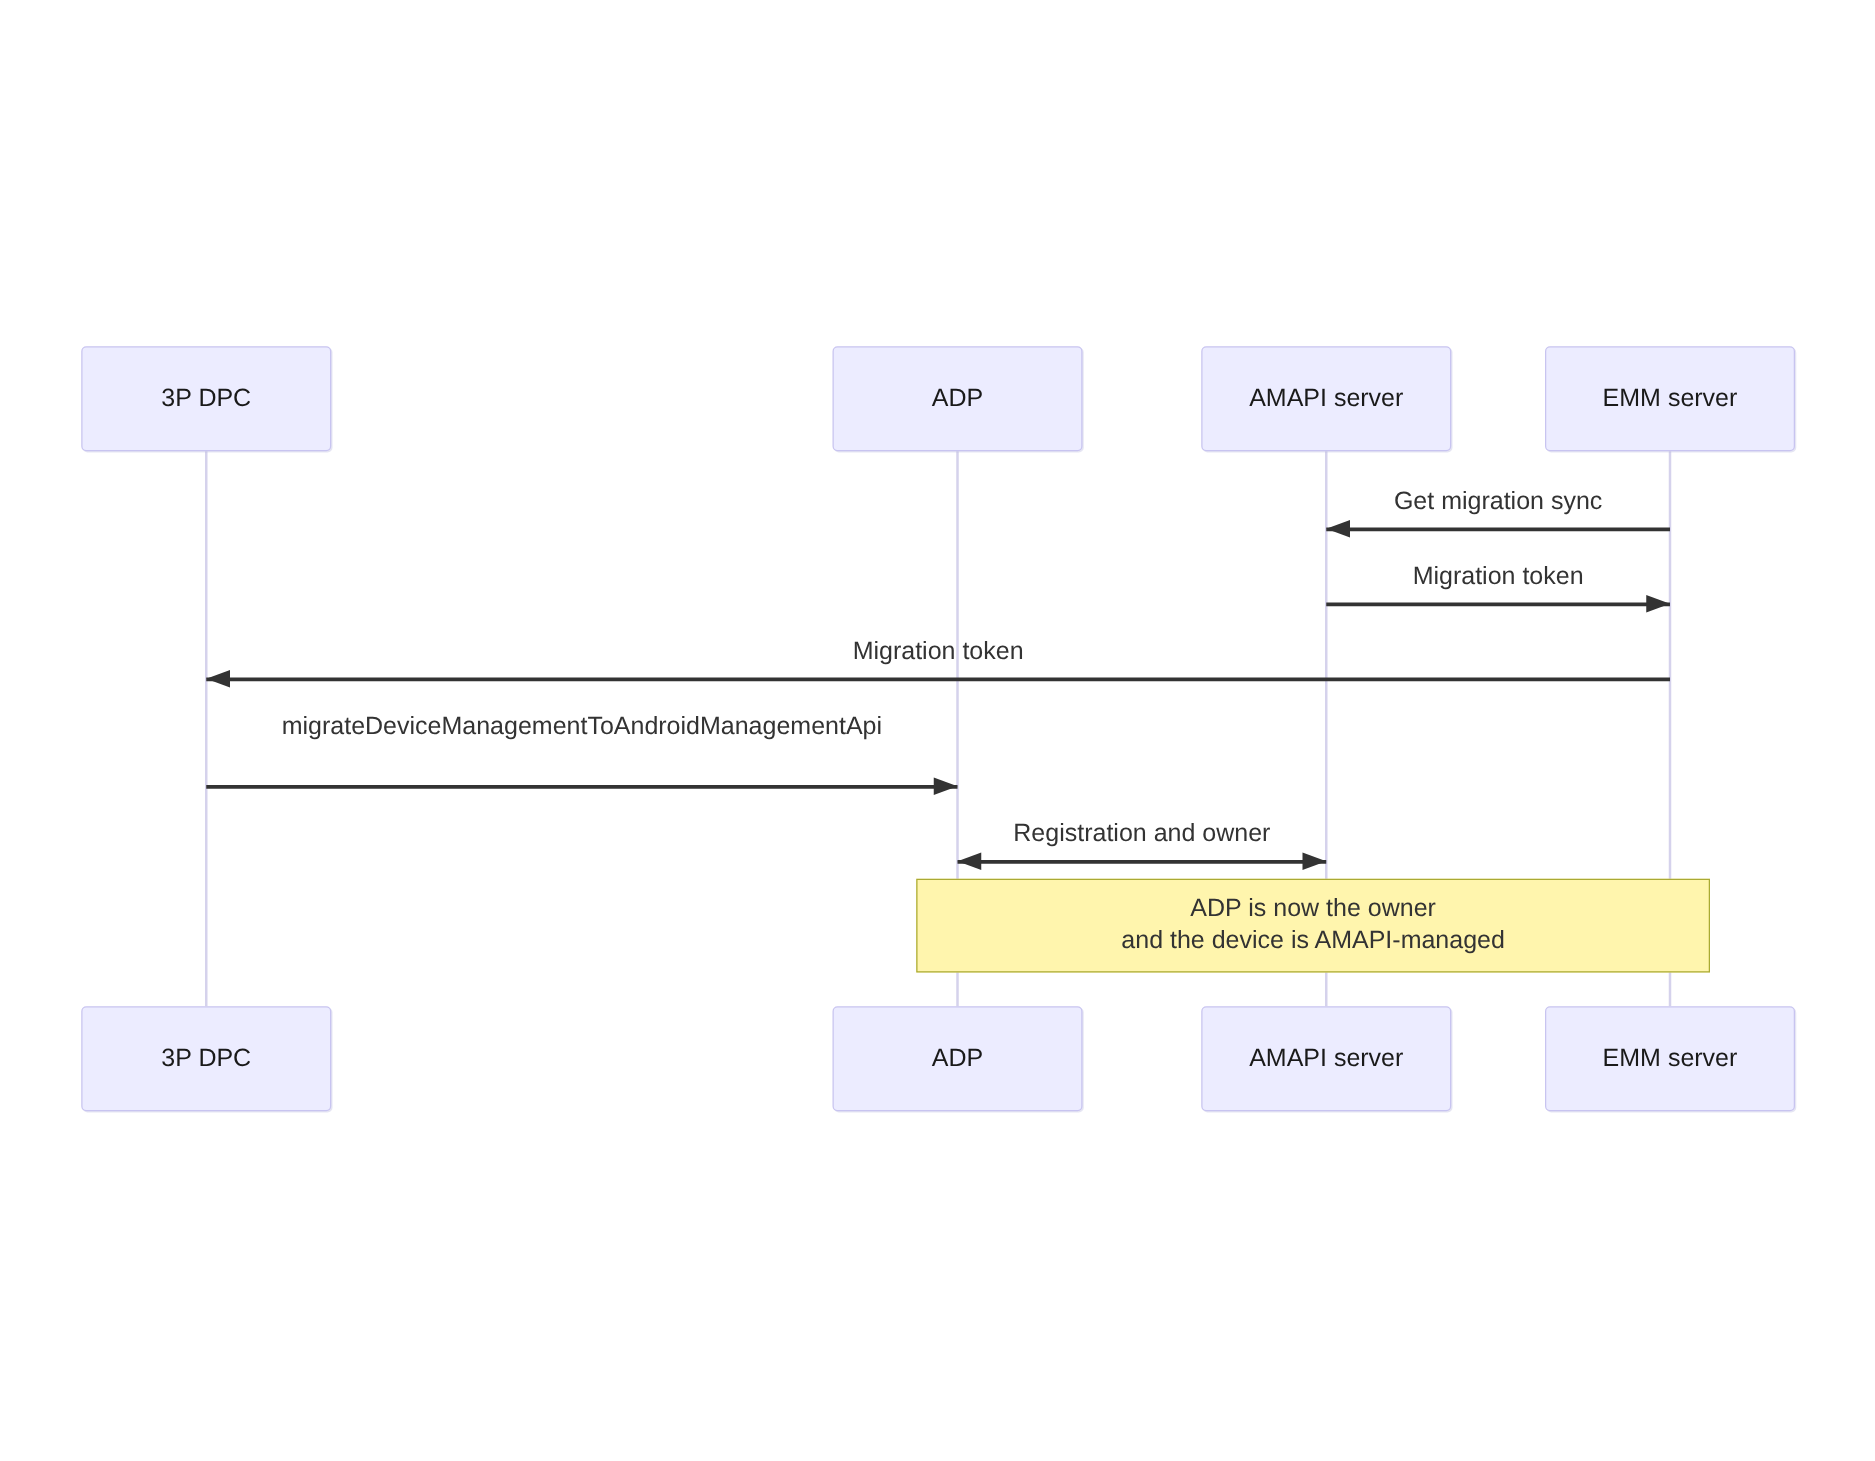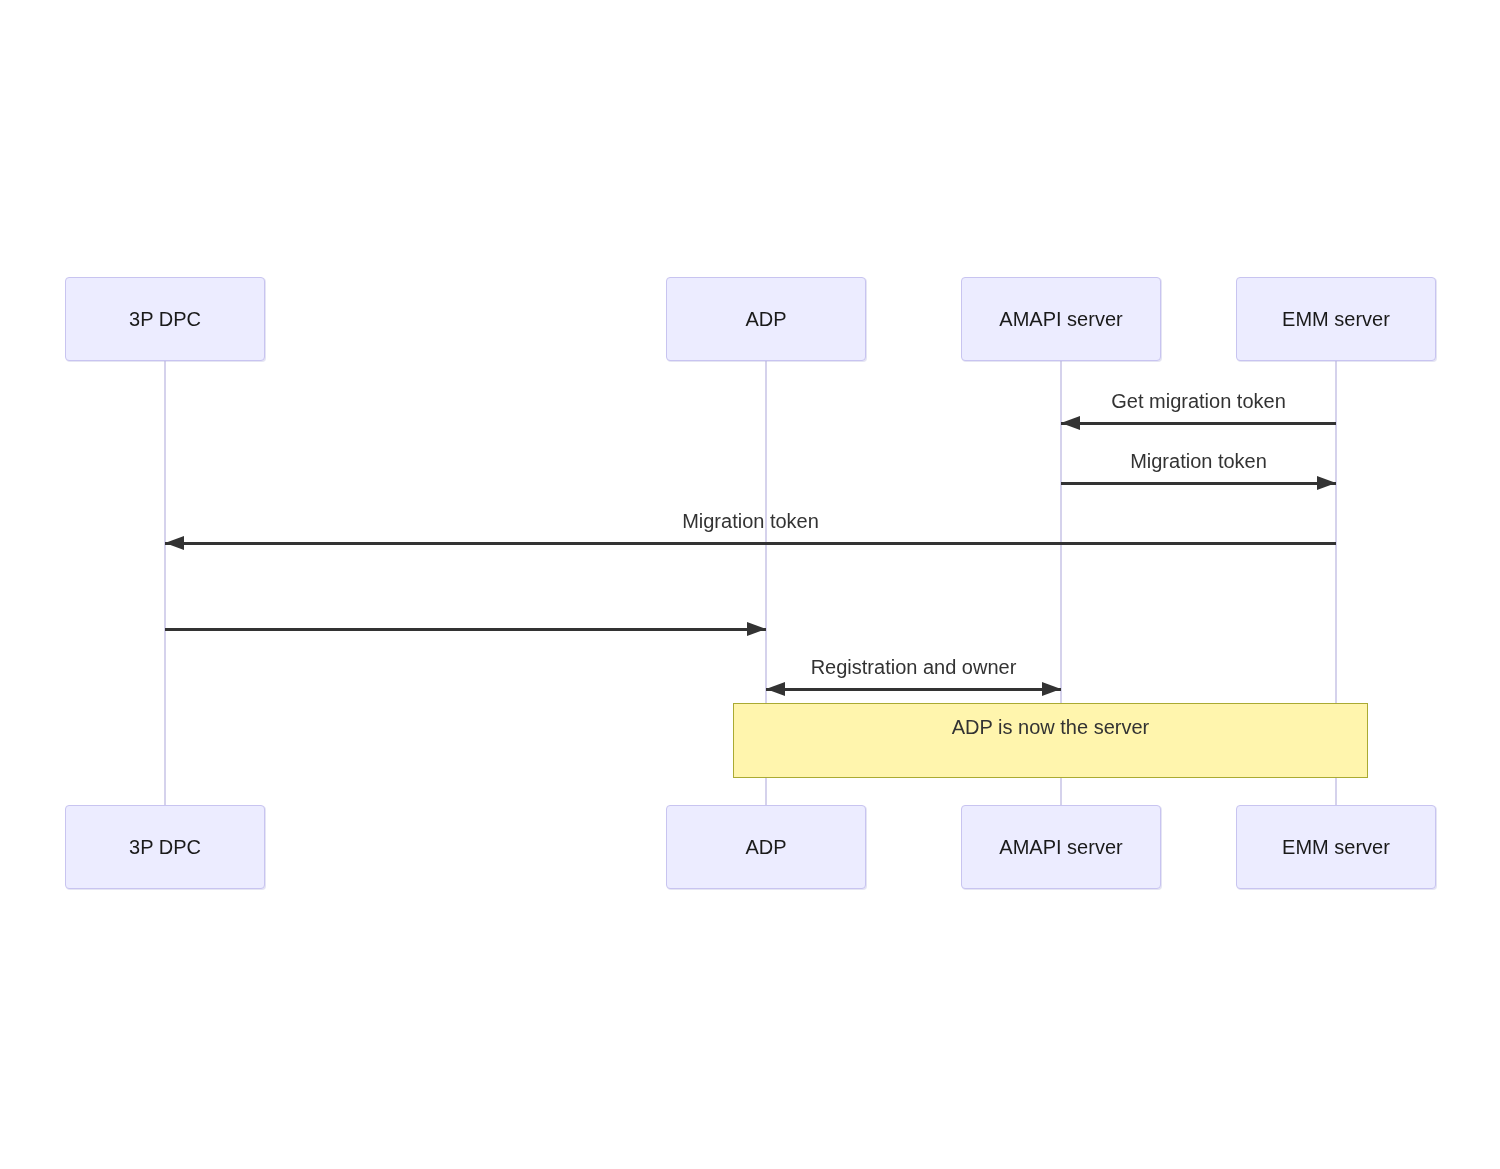--- a/index.html
+++ b/index.html
@@ -85,53 +85,55 @@
     <span>ADP</span>
   </div>
   <div class="actor" style="left:961px; top:277px">
     <span>AMAPI server</span>
   </div>
   <div class="actor" style="left:1236px;top:277px">
     <span>EMM server</span>
   </div>
 
   <div>
-    <div class="msg-label" style="left:1061px;width:275px;top:389px">Get migration token</div>
+    <div class="msg-label" style="left:1061px;width:275px;top:389px">Get migration sync</div>
     <div class="msg-line" style="left:1061px;width:275px;top:422px"></div>
     <div class="ah ah-left" style="left:1061px;top:416px"></div>
   </div>
 
   <div>
     <div class="msg-label" style="left:1061px;width:275px;top:449px">Migration token</div>
     <div class="msg-line" style="left:1061px;width:275px;top:482px"></div>
     <div class="ah ah-right" style="left:1317px;top:476px"></div>
   </div>
 
   <div>
     <div class="msg-label" style="left:165px;width:1171px;top:509px">Migration token</div>
     <div class="msg-line" style="left:165px;width:1171px;top:542px"></div>
     <div class="ah ah-left" style="left:165px;top:536px"></div>
   </div>
 
   <div>
     <div class="msg-label" style="left:165px;width:601px;top:569px">
+      <div>migrateDeviceManagementToAndroidManagementApi</div>
     </div>
     <div class="msg-line" style="left:165px;width:601px;top:628px"></div>
     <div class="ah ah-right" style="left:747px;top:622px"></div>
   </div>
 
   <div>
     <div class="msg-label" style="left:766px;width:295px;top:655px">Registration and owner</div>
     <div class="msg-line" style="left:766px;width:295px;top:688px"></div>
     <div class="ah ah-left" style="left:766px;top:682px"></div>
     <div class="ah ah-right" style="left:1042px;top:682px"></div>
   </div>
 
   <div class="note" style="left:733px;top:703px;width:635px;height:75px">
-    <div>ADP is now the server</div>
+    <div>ADP is now the owner</div>
+    <div>and the device is AMAPI-managed</div>
   </div>
 
   <div class="actor" style="left:65px;  top:805px">
     <span>3P DPC</span>
   </div>
   <div class="actor" style="left:666px; top:805px">
     <span>ADP</span>
   </div>
   <div class="actor" style="left:961px; top:805px">
     <span>AMAPI server</span>

